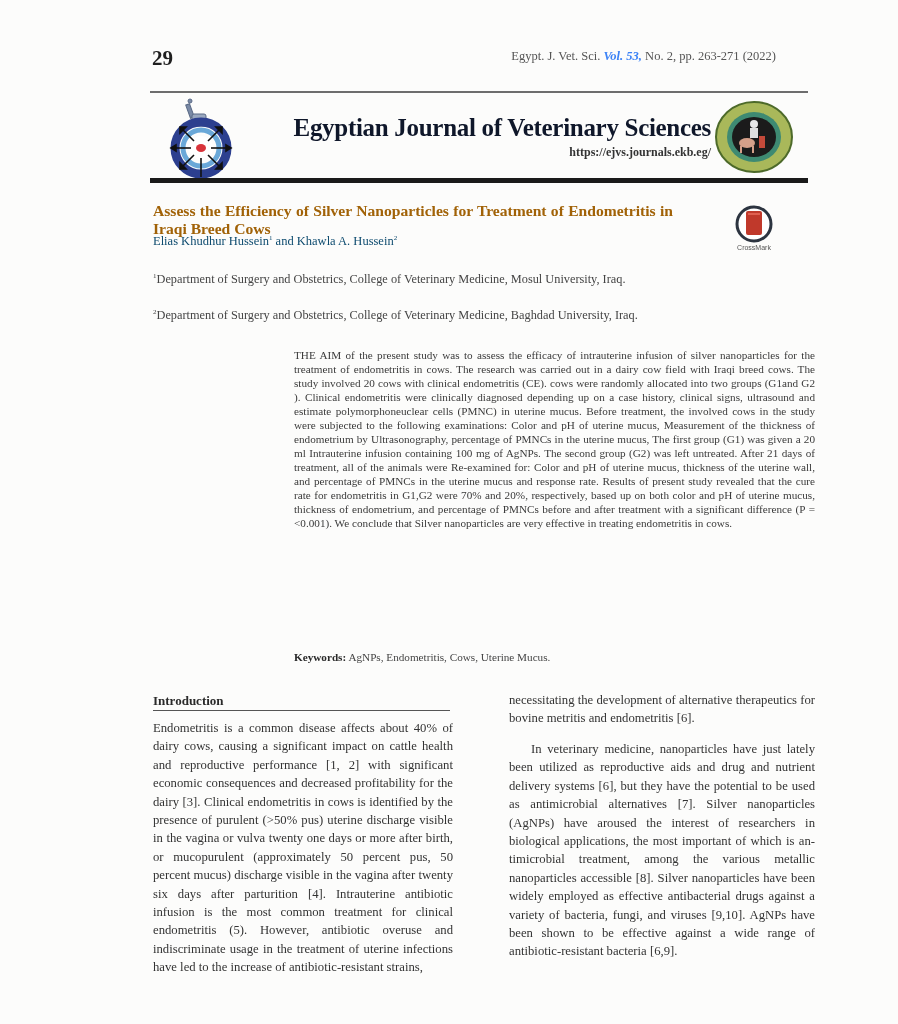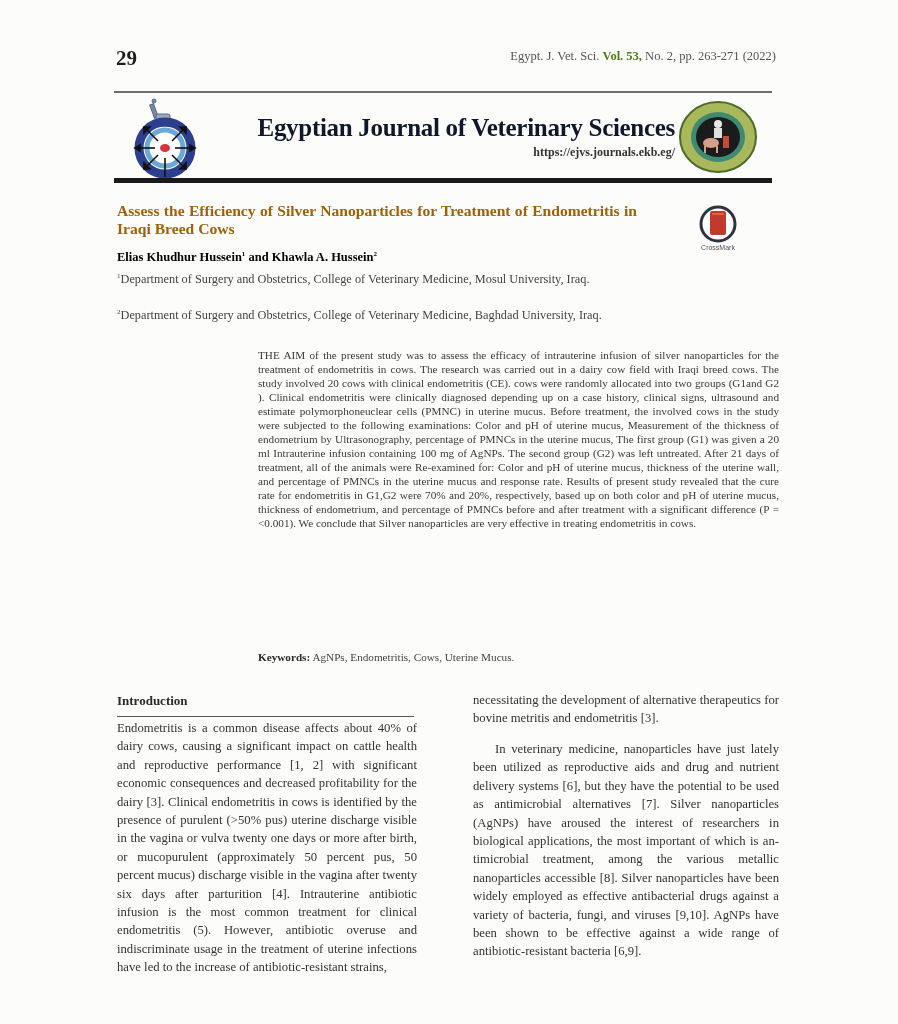--- a/index.html
+++ b/index.html
@@ -3,63 +3,63 @@
 <meta charset="utf-8">
 <style>
   html, body { margin: 0; padding: 0; }
   body {
     width: 898px; height: 1024px; overflow: hidden;
     background: #fcfcfb;
     font-family: "Liberation Serif", "DejaVu Serif", serif;
     color: #2b2b2b;
     position: relative;
   }
-  .abs { position: absolute; }
+  .abs { position: absolute; margin-left: 36px; }
 
   
   .page-number { left: 116px; top: 46px; font-size: 21px; font-weight: bold; color: #1f1f1f; }
   .journal-ref { right: 122px; top: 49px; font-size: 12.5px; color: #555; }
   .journal-ref .it { }
-  .journal-ref .b { font-weight: bold; color: #4d7c0f; }
+  .journal-ref .b { font-weight: bold; color: #3b82f6; font-style: italic; }
 
   .rule-top { left: 114px; top: 91px; width: 658px; height: 2px; background: #6d6d6d; }
   .rule-bottom { left: 114px; top: 178px; width: 658px; height: 5px; background: #1a1a1a; }
 
   .logo-left { left: 122px; top: 96px; width: 86px; height: 82px; }
   .logo-right { left: 678px; top: 100px; width: 80px; height: 74px; }
 
   .masthead-title { left: 215px; top: 114px; width: 460px; text-align: right;
     font-size: 25px; font-weight: bold; color: #0f172a; letter-spacing: -0.3px; white-space: nowrap; }
   .masthead-url { left: 215px; top: 145px; width: 460px; text-align: right;
     font-size: 12px; font-weight: bold; color: #333; }
 
   
   .article-title { left: 117px; top: 202px; width: 520px; font-size: 15.6px; font-weight: bold;
     line-height: 18px; color: #a16207; text-align: justify; }
   .crossmark { left: 690px; top: 204px; width: 56px; height: 52px; }
   .crossmark-label { position: absolute; left: 0; top: 40px; width: 56px; text-align: center;
     font-size: 7px; color: #555; font-family: "Liberation Sans", sans-serif; }
 
-  .authors { left: 117px; top: 250px; font-size: 12.5px; font-weight: bold; color: #000000; }
+  .authors { left: 117px; top: 234px; font-size: 12.5px; font-weight: normal; color: #0c4a6e; }
   .authors sup { font-size: 7px; }
   .affil { left: 117px; width: 518px; font-size: 12.3px; color: #444;
     line-height: 17px; text-align: justify; }
   .affil sup { font-size: 7px; }
   .affil1 { top: 268px; }
   .affil2 { top: 304px; }
 
   
   .abstract { left: 258px; top: 348px; width: 521px; font-size: 11.2px; line-height: 14px;
     color: #3a3a3a; text-align: justify; }
   .keywords { left: 258px; top: 651px; font-size: 11.2px; color: #444; }
   .keywords b { color: #2a2a2a; }
 
   
   .intro-head { left: 117px; top: 693px; width: 297px; font-size: 13px; font-weight: bold; color: #2a2a2a;
-    border-bottom: 1.5px solid #555; padding-bottom: 7px; }
+    border-bottom: 1.5px solid #555; padding-bottom: 1px; }
   .col { font-size: 12.7px; line-height: 18.4px; color: #333; text-align: justify; }
   .col-left { left: 117px; top: 719px; width: 300px; }
   .col-right-a { left: 473px; top: 691px; width: 306px; }
   .col-right-b { left: 473px; top: 740px; width: 306px; text-indent: 22px; }
 </style>
 </head>
 <body>
 
 <div class="abs page-number">29</div>
 <div class="abs journal-ref">
@@ -145,14 +145,14 @@
   <sup>2</sup><span>Department of Surgery and Obstetrics, College of Veterinary Medicine, Baghdad University, Iraq.</span>
 </div>
 
 <div class="abs abstract">THE AIM of the present study was to assess the efficacy of intrauterine infusion of silver nanoparticles for the treatment of endometritis in cows. The research was carried out in a dairy cow field with Iraqi breed cows. The study involved 20 cows with clinical endometritis (CE). cows were randomly allocated into two groups (G1and G2 ). Clinical endometritis were clinically diagnosed depending up on a case history, clinical signs, ultrasound and estimate polymorphoneuclear cells (PMNC) in uterine mucus. Before treatment, the involved cows in the study were subjected to the following examinations:  Color and pH of uterine mucus, Measurement of the thickness of endometrium by Ultrasonography, percentage of PMNCs in the uterine mucus, The first group (G1)  was given a 20 ml Intrauterine infusion containing 100 mg of AgNPs. The second group (G2) was left untreated. After 21 days of treatment, all of the animals were Re-examined for: Color and pH of uterine mucus, thickness of the uterine wall, and percentage of PMNCs in the uterine mucus and response rate. Results of present study revealed that the cure rate for endometritis in G1,G2 were 70% and 20%, respectively, based up on both color and pH of uterine mucus, thickness of endometrium, and percentage of PMNCs before and after treatment with a significant difference (P = &lt;0.001). We conclude that Silver nanoparticles are very effective in treating endometritis in cows.</div>
 <div class="abs keywords">
   <b>Keywords:</b><span> AgNPs, Endometritis, Cows, Uterine Mucus.</span>
 </div>
 
 <div class="abs intro-head">Introduction</div>
 <div class="abs col col-left">Endometritis is a common disease affects about 40% of dairy cows, causing a significant impact on cattle health and reproductive performance [1, 2] with significant economic consequences and decreased profitability for the dairy [3]. Clinical endometritis in cows is identified by the presence of purulent (&gt;50% pus) uterine discharge visible in the vagina or vulva twenty one days or more af­ter birth, or mucopurulent (approximately 50 per­cent pus, 50 percent mucus) discharge visible in the vagina after twenty six days after parturition [4]. Intrauterine antibiotic infusion is the most common treatment for clinical endometritis (5). However, antibiotic overuse and indiscriminate usage in the treatment of uterine infections have led to the increase of antibiotic-resistant strains,</div>
-<div class="abs col col-right-a">necessitating the development of alternative ther­apeutics for bovine metritis and endometritis [3].</div>
+<div class="abs col col-right-a">necessitating the development of alternative ther­apeutics for bovine metritis and endometritis [6].</div>
 <div class="abs col col-right-b">In veterinary medicine, nanoparticles have just lately been utilized as reproductive aids and drug and nutrient delivery systems [6], but they have the potential to be used as antimicrobial al­ternatives [7]. Silver nanoparticles (AgNPs) have aroused the interest of researchers in biological applications, the most important of which is an­timicrobial treatment, among the various metallic nanoparticles accessible [8]. Silver nanoparticles have been widely employed as effective antibac­terial drugs against a variety of bacteria, fungi, and viruses [9,10]. AgNPs have been shown to be effective against a wide range of antibiotic-resis­tant bacteria [6,9].</div>
 
 </body></html>

